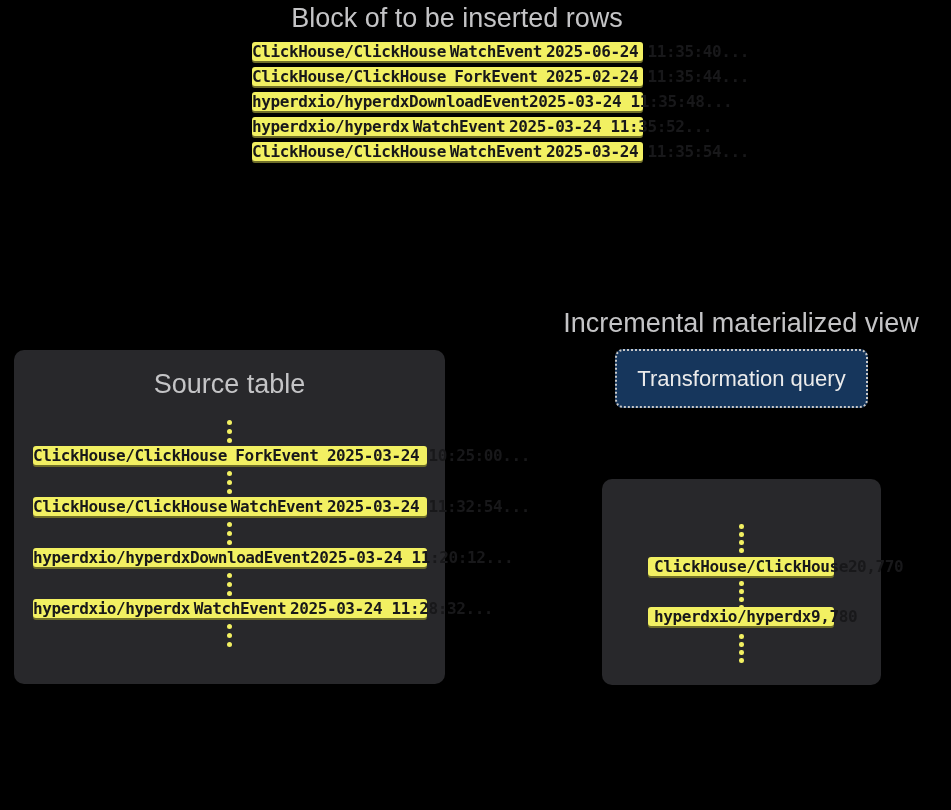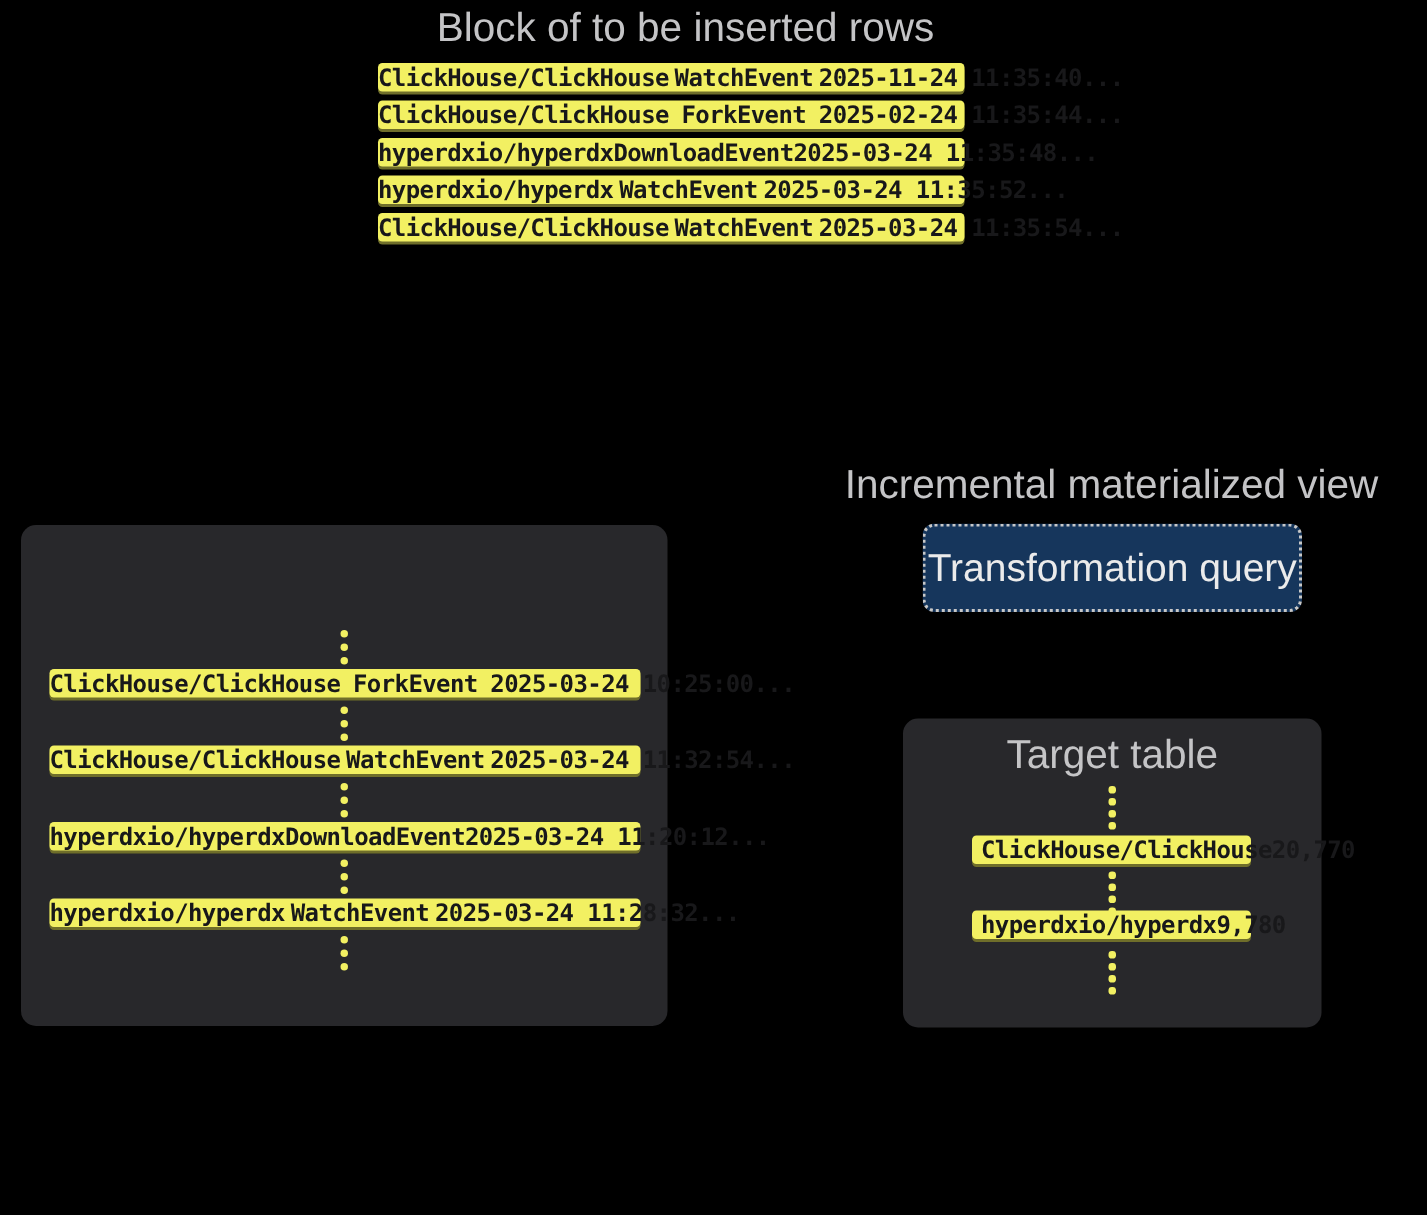--- a/index.html
+++ b/index.html
@@ -92,36 +92,36 @@
   .tq-button{
     position:absolute;
     left:615px;top:349px;
     width:253px;height:59px;
     background:var(--button-bg);
     border:2px dotted var(--button-border);
     border-radius:8px;
     display:flex;
     align-items:center;
     justify-content:center;
-    font-size:26px;
+    font-size:22px;
     color:var(--button-text);
     white-space:nowrap;
   }
 </style>
 </head>
 <body>
 
 <div>
 
   <div class="diagram-title" style="left:232px;top:2px;width:450px;">Block of to be inserted rows</div>
 
   <div class="yrow wrow" style="left:252px;top:42px;">
     <span class="col col-repo">ClickHouse/ClickHouse</span>
     <span class="col col-event">WatchEvent</span>
-    <span class="col col-time">2025-11-24 11:35:40</span>
+    <span class="col col-time">2025-06-24 11:35:40</span>
     <span class="col col-more">...</span>
   </div>
   <div class="yrow wrow" style="left:252px;top:67px;">
     <span class="col col-repo">ClickHouse/ClickHouse</span>
     <span class="col col-event">ForkEvent</span>
     <span class="col col-time">2025-02-24 11:35:44</span>
     <span class="col col-more">...</span>
   </div>
   <div class="yrow wrow" style="left:252px;top:92px;">
     <span class="col col-repo">hyperdxio/hyperdx</span>
@@ -136,20 +136,21 @@
     <span class="col col-more">...</span>
   </div>
   <div class="yrow wrow" style="left:252px;top:142px;">
     <span class="col col-repo">ClickHouse/ClickHouse</span>
     <span class="col col-event">WatchEvent</span>
     <span class="col col-time">2025-03-24 11:35:54</span>
     <span class="col col-more">...</span>
   </div>
 
   <div class="panel" style="left:14px;top:350px;width:431px;height:334px;">
+    <div class="panel-title" style="top:18px;">Source table</div>
 
     <div class="dots" style="top:70px;">
         <i></i>
         <i></i>
         <i></i>
       </div>
     <div class="yrow srow" style="left:19px;top:96px;">
       <span class="col col-repo">ClickHouse/ClickHouse</span>
       <span class="col col-event">ForkEvent</span>
       <span class="col col-time">2025-03-24 10:25:00</span>
@@ -193,21 +194,20 @@
         <i></i>
         <i></i>
       </div>
   </div>
 
   <div class="diagram-title" style="left:516px;top:307px;width:450px;">Incremental materialized view</div>
 
   <div class="tq-button">Transformation query</div>
 
   <div class="panel" style="left:602px;top:479px;width:279px;height:206px;">
-    <div class="panel-title" style="top:8px;">Target table</div>
 
     <div class="dots small" style="top:45px;">
         <i></i>
         <i></i>
         <i></i>
         <i></i>
       </div>
     <div class="yrow trow" style="left:46px;top:78px;">
       <span class="repo">ClickHouse/ClickHouse</span>
       <span class="cnt">20,770</span>

